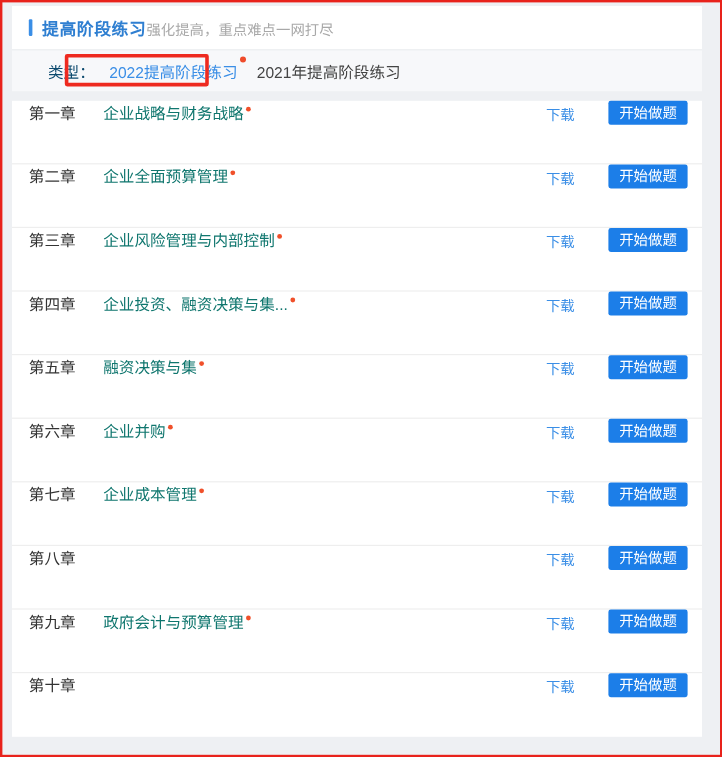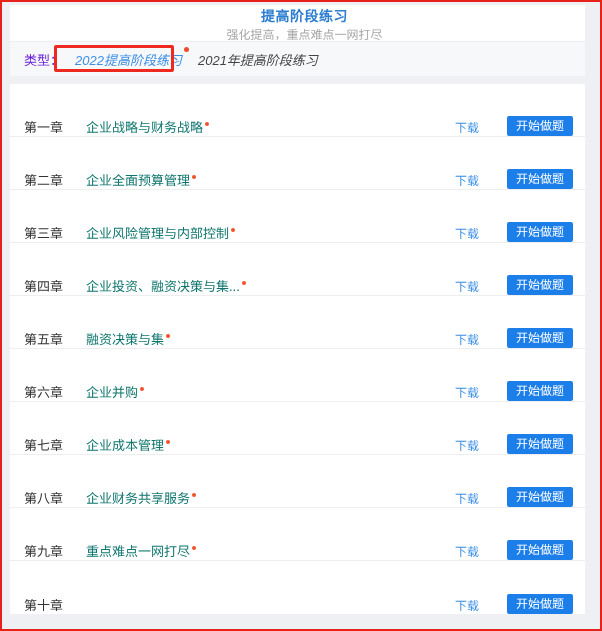--- a/index.html
+++ b/index.html
@@ -48,21 +48,20 @@
     position: absolute;
     left: 8px;
     top: 3px;
     width: 575px;
     height: 36px;
     background: #ffffff;
     box-sizing: border-box;
     display: flex;
     align-items: center;
     padding-left: 14px;
-    flex-direction: column;
   }
   .title-accent {
     width: 3px;
     height: 14px;
     background: #3a8ee6;
     margin-right: 8px;
     border-radius: 1px;
   }
   .page-title {
     font-size: 14px;
@@ -86,36 +85,36 @@
     height: 35px;
     background: #f7f8fa;
     box-sizing: border-box;
     display: flex;
     align-items: center;
     padding-left: 14px;
     border-top: 1px solid #eceef1;
   }
   .filter-label {
     font-size: 13px;
-    color: #6d28d9;
+    color: #0c4a6e;
     white-space: nowrap;
     margin-right: 4px;
+    margin-left: 16px;
   }
   .tab-list {
     display: flex;
     align-items: center;
   }
   .tab {
     position: relative;
     font-size: 13px;
     color: #444444;
     padding: 3px 8px;
     white-space: nowrap;
     cursor: pointer;
-    font-style: italic;
   }
   .tab.active {
     color: #3a8ee6;
   }
   .tab .badge-dot {
     position: absolute;
     top: 0px;
     right: 1px;
     width: 5px;
     height: 5px;
@@ -142,21 +141,21 @@
     left: 8px;
     top: 82px;
     width: 575px;
     background: #ffffff;
     box-sizing: border-box;
   }
   .chapter-row {
     height: 53px;
     box-sizing: border-box;
     display: flex;
-    align-items: flex-end;
+    align-items: flex-start;
     padding: 0 12px 0 14px;
     border-bottom: 1px solid #eeeeee;
   }
   .chapter-row:last-child {
     border-bottom: none;
   }
   .chapter-index {
     font-size: 13px;
     color: #333333;
     white-space: nowrap;
@@ -307,33 +306,29 @@
           <span class="chapter-name">企业成本管理</span>
           <span class="new-dot"></span>
         </span>
         <span class="row-actions">
           <span class="download-link">下载</span>
           <button class="start-button">开始做题</button>
         </span>
       </div>
       <div class="chapter-row">
         <span class="chapter-index">第八章</span>
-        <span class="chapter-name-wrap">
-          <span class="chapter-name">企业财务共享服务</span>
-          <span class="new-dot"></span>
-        </span>
         <span class="row-actions">
           <span class="download-link">下载</span>
           <button class="start-button">开始做题</button>
         </span>
       </div>
       <div class="chapter-row">
         <span class="chapter-index">第九章</span>
         <span class="chapter-name-wrap">
-          <span class="chapter-name">重点难点一网打尽</span>
+          <span class="chapter-name">政府会计与预算管理</span>
           <span class="new-dot"></span>
         </span>
         <span class="row-actions">
           <span class="download-link">下载</span>
           <button class="start-button">开始做题</button>
         </span>
       </div>
       <div class="chapter-row">
         <span class="chapter-index">第十章</span>
         <span class="row-actions">

